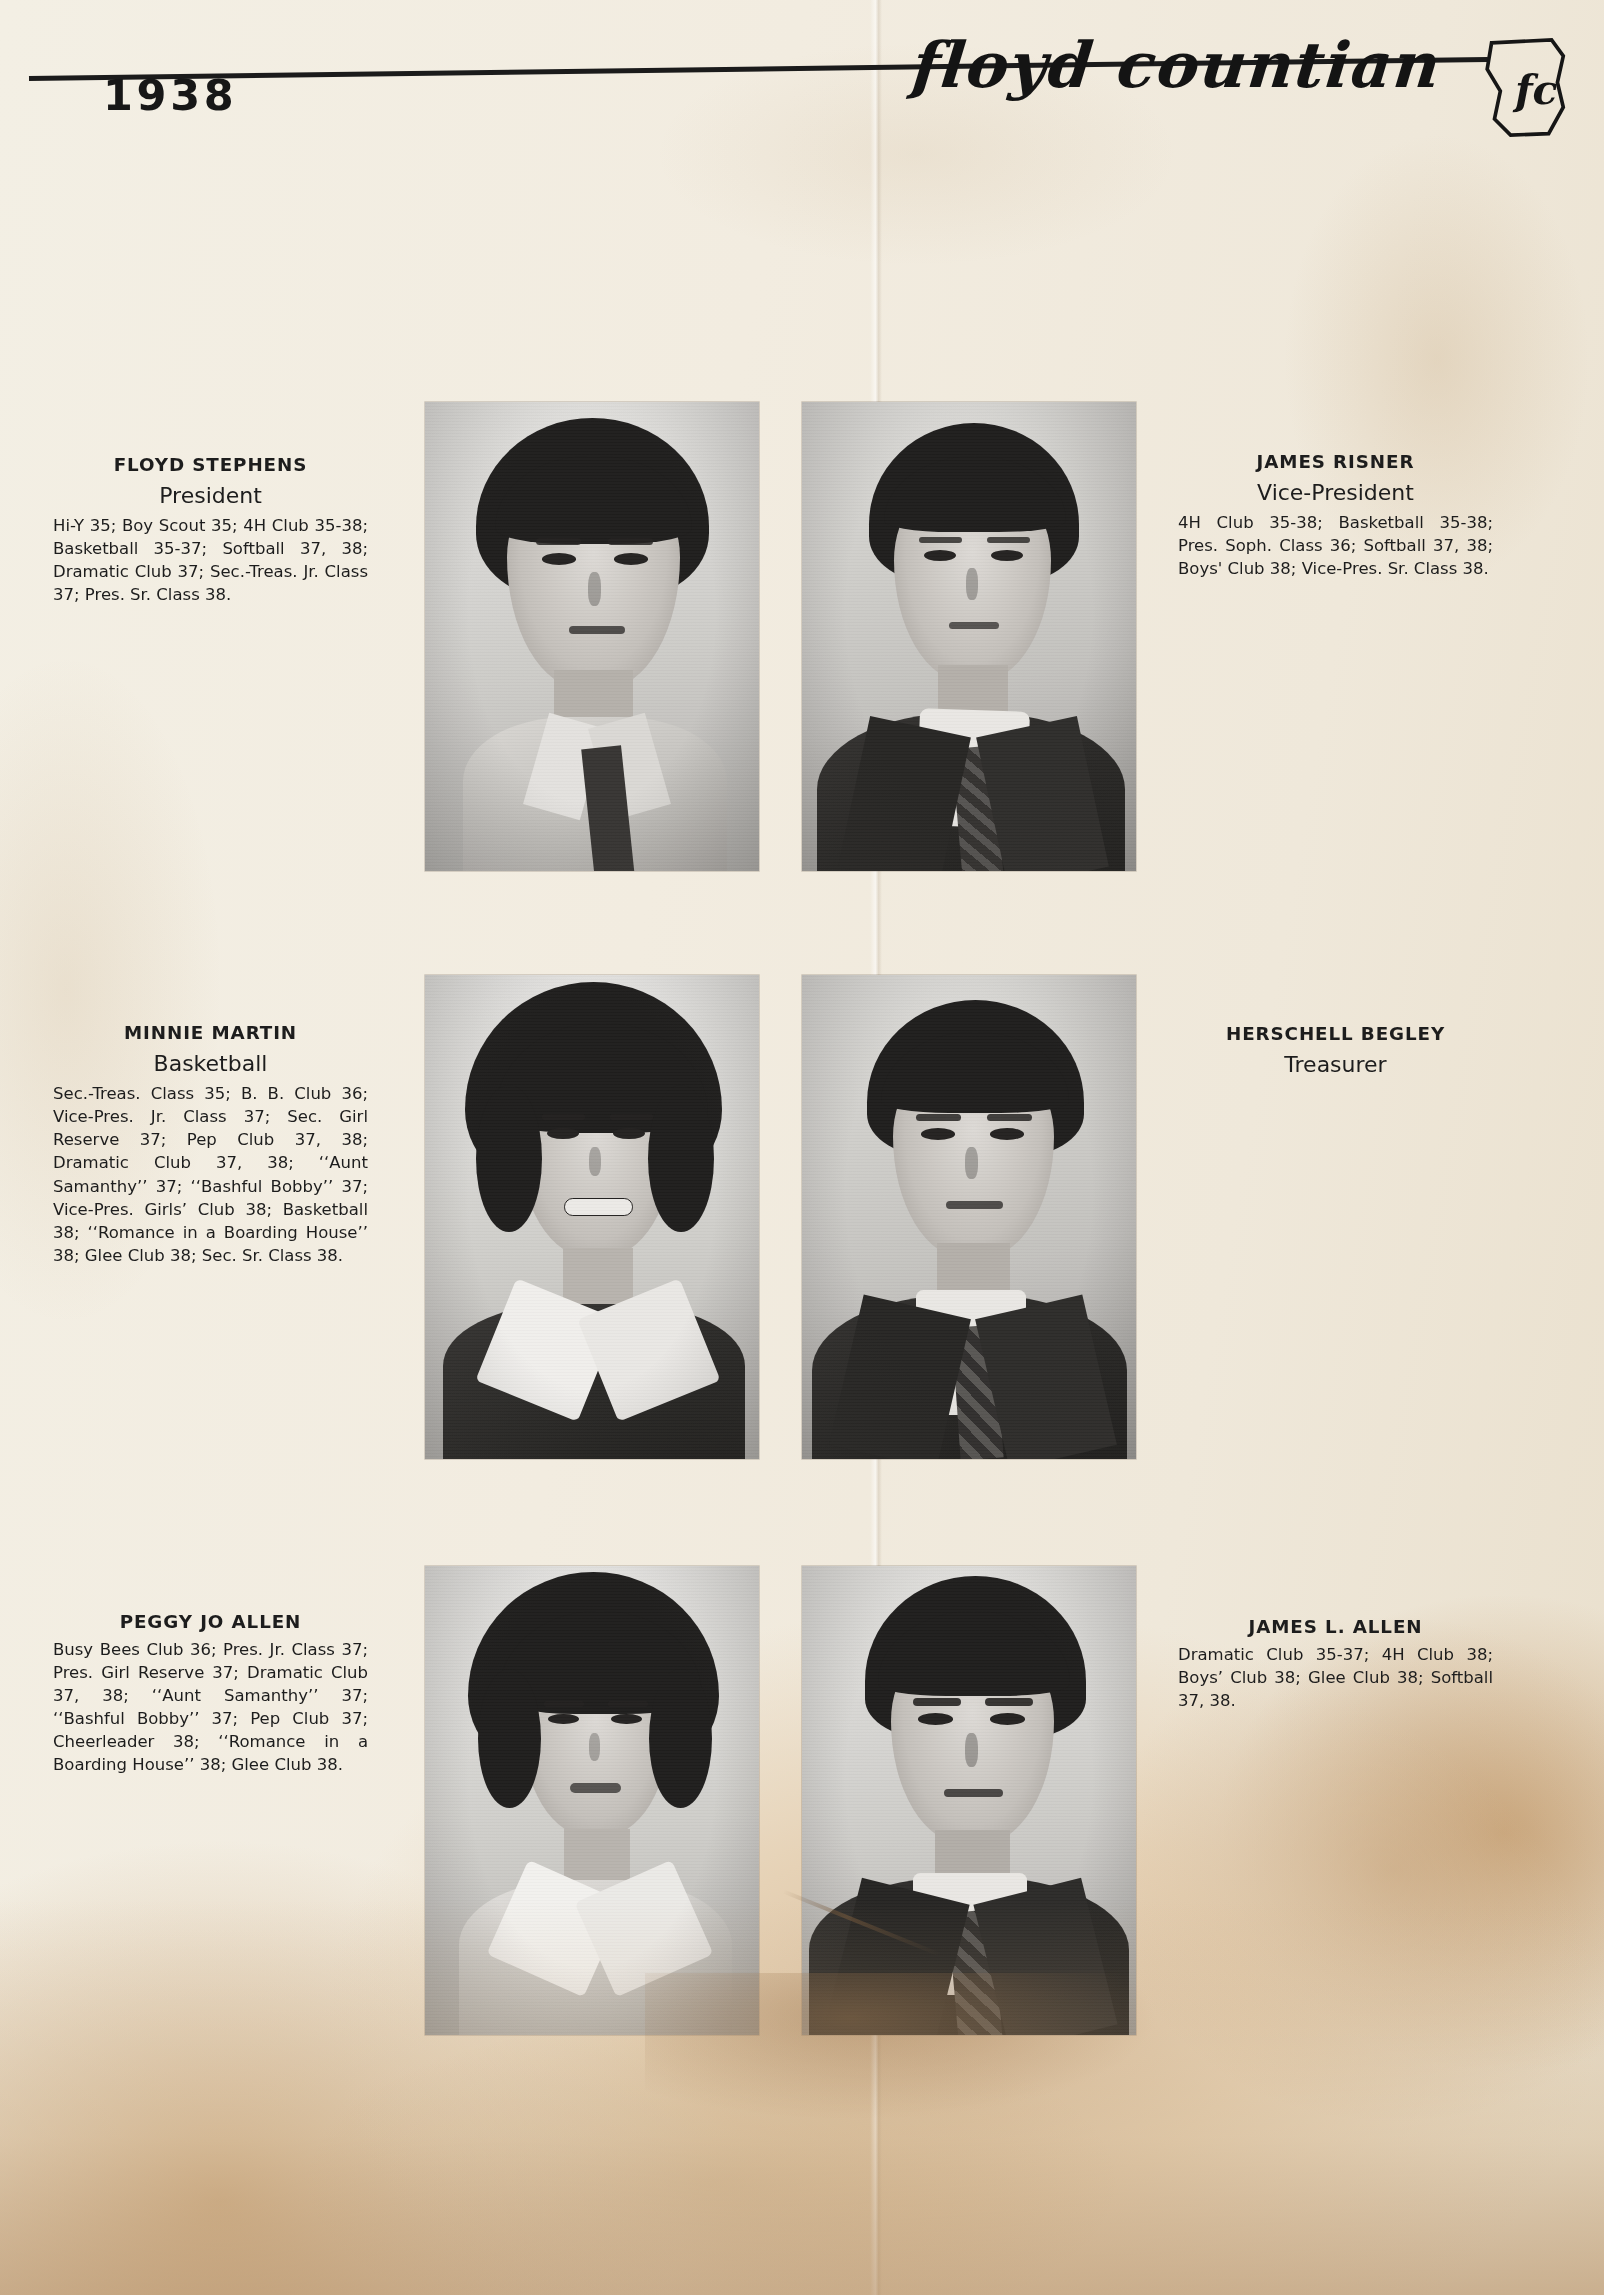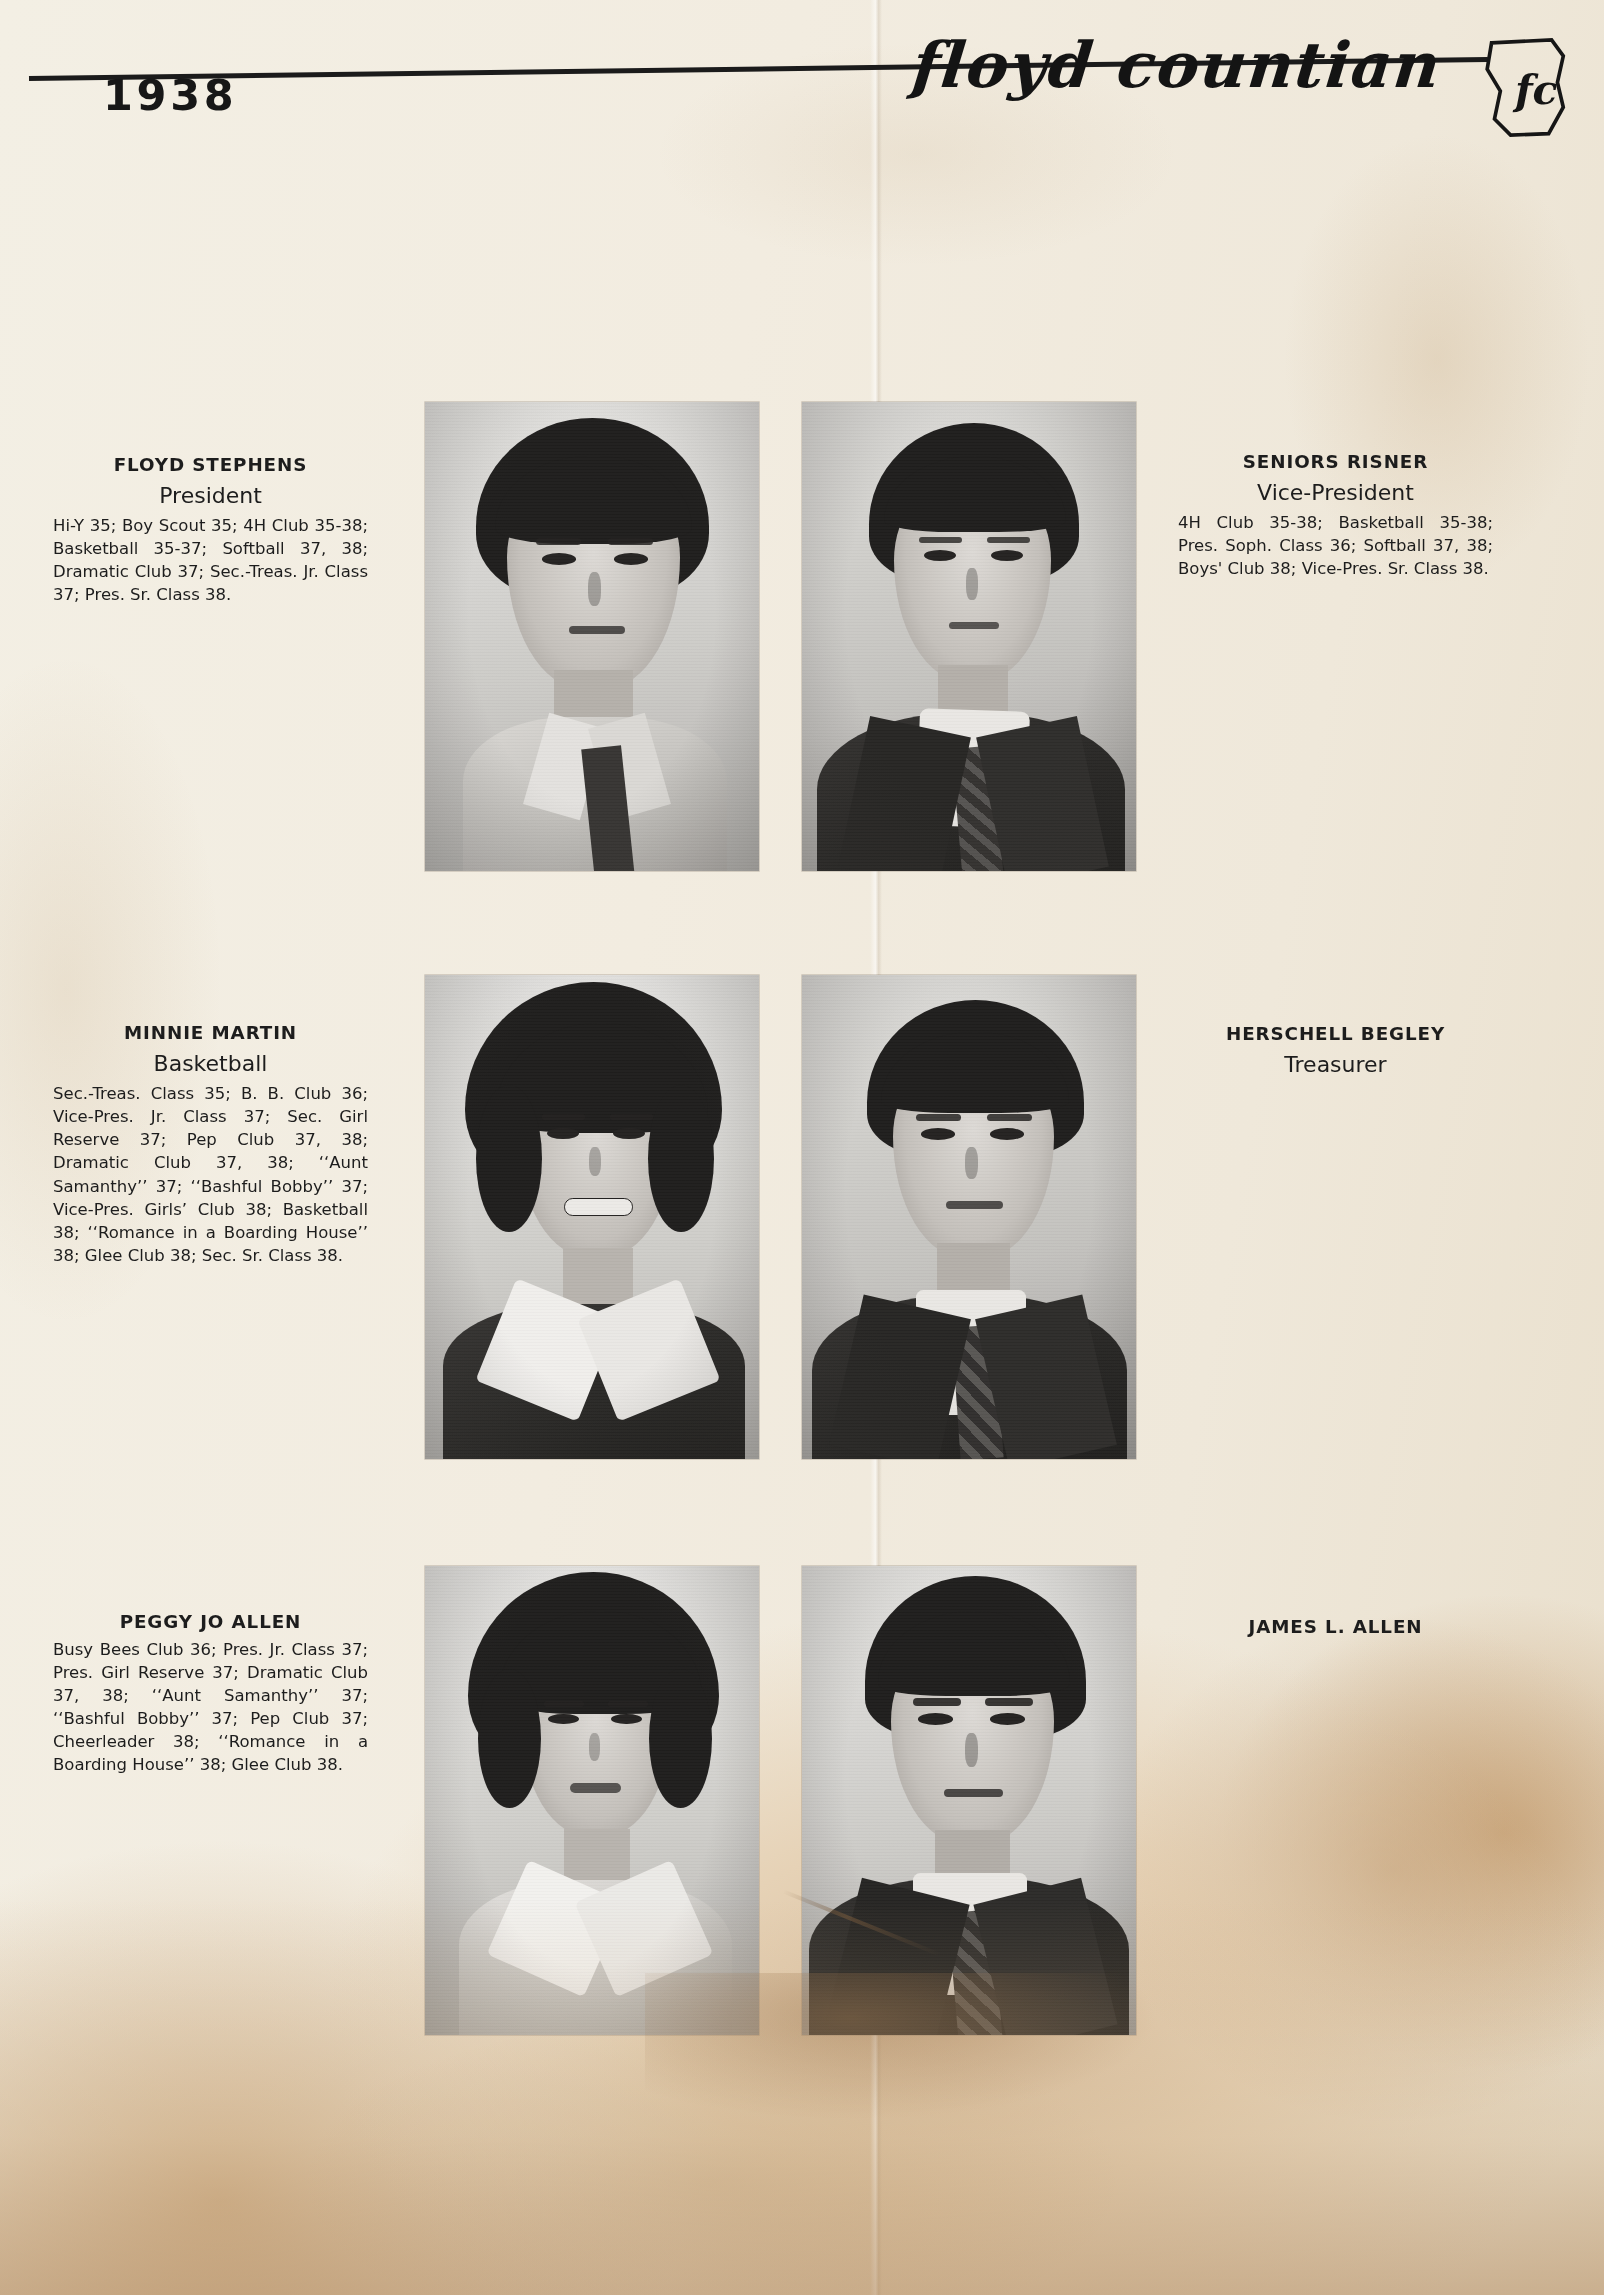--- a/index.html
+++ b/index.html
@@ -391,25 +391,26 @@
         <div class="tie" style="left:151px; top:345px; width:44px; height:129px; transform:rotate(-5deg); background:repeating-linear-gradient(48deg,#352f28 0 9.5px,#5c5349 9.5px 17.6px);"></div>
         <div class="jacket" style="left:40px; top:323px; width:111px; height:151px; transform:rotate(14deg); background:#2a261f;"></div>
         <div class="jacket" style="left:188px; top:323px; width:111px; height:151px; transform:rotate(-14deg); background:#312c25;"></div>
         <div class="vignette"></div>
         <div class="grain"></div>
       </div>
     </div>
 
     <div class="bio r" style="top:48px;">
       <span class="name">JAMES L. ALLEN</span>
+      <span class="acts">Dramatic Club 35-37; 4H Club 38; Boys’ Club 38; Glee Club 38; Softball 37, 38.</span>
     </div>
   </div>
 
   <div class="bio r" style="top:449px;">
-    <span class="name">SENIORS RISNER</span>
+    <span class="name">JAMES RISNER</span>
     <span class="office">Vice-President</span>
     <span class="acts">4H Club 35-38; Basketball 35-38; Pres. Soph. Class 36; Softball 37, 38; Boys' Club 38; Vice-Pres. Sr. Class 38.</span>
   </div>
 
   <div class="bio r" style="top:1021px;">
     <span class="name">HERSCHELL BEGLEY</span>
     <span class="office">Treasurer</span>
   </div>
 
   <div class="crack"></div>

